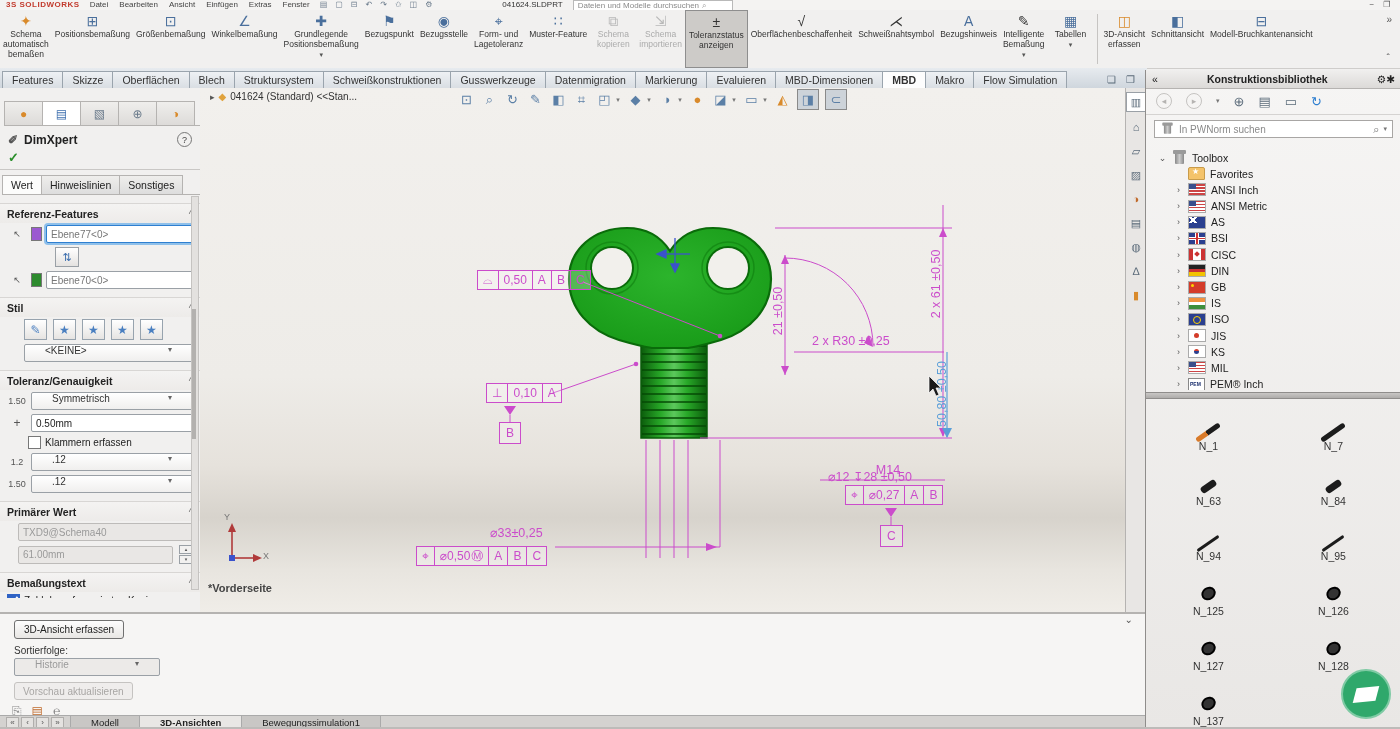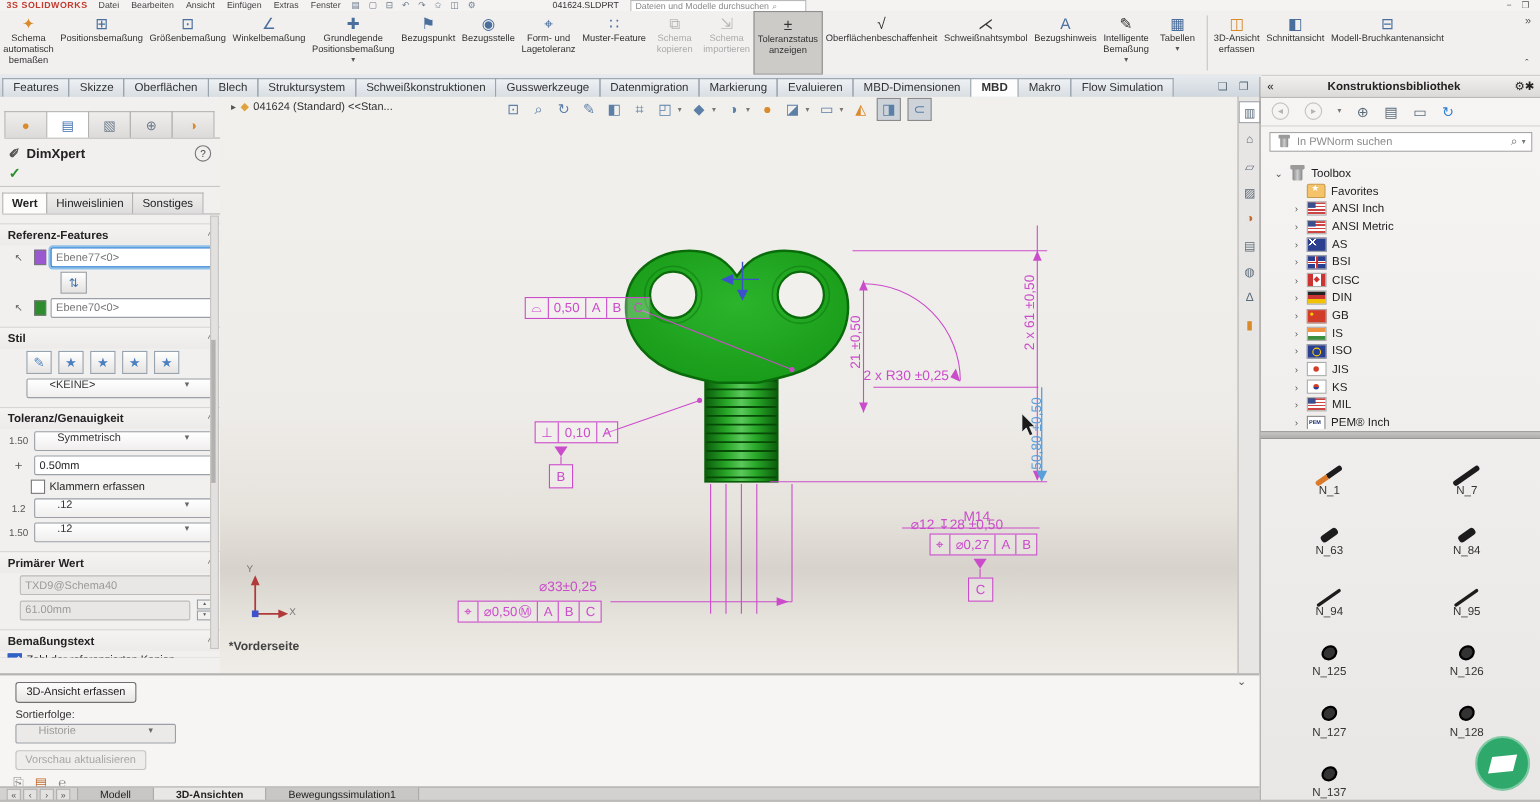--- a/index.html
+++ b/index.html
@@ -41,21 +41,21 @@
   .pm{position:absolute;left:0;top:0;width:200px;height:510px;background:#f1f0ef;border-right:1px solid #9e9c9a;border-bottom:2px solid #aaa;overflow:hidden}
   .pm-tabs{display:flex;margin:13px 0 0 4px;border-bottom:1px solid #b5b3b1}
   .pmt{width:37px;height:23px;border:1px solid #b5b3b1;border-bottom:none;background:linear-gradient(#efeeec,#dddbd9);display:flex;align-items:center;justify-content:center;font-size:12px;color:#6b7b8c;margin-right:-1px}
   .pmt.active{background:#fff}
   .pmt-or{color:#d98a2b}.pmt-bl{color:#3e6fae}
   .pm-head{display:flex;align-items:center;gap:6px;padding:6px 8px 2px;font-size:12px;font-weight:bold}
   .pm-help{margin-left:auto;width:13px;height:13px;border:1px solid #777;border-radius:50%;font-size:9px;font-weight:normal;display:flex;align-items:center;justify-content:center;color:#444}
   .pm-ok{padding:1px 8px 4px;color:#2a8f2a;font-size:13px;font-weight:bold;border-bottom:1px solid #c9c7c5}
   .pm-subtabs{display:flex;margin:5px 0 0 2px;border-bottom:1px solid #b5b3b1}
   .pst{padding:3px 8px;font-size:10.5px;border:1px solid #b5b3b1;border-bottom:none;background:linear-gradient(#efeeec,#ddd);margin-right:-1px}
-  .pst.active{background:#fcfcfb;font-weight:bold}
+  .pst.active{background:#fcfcfb;font-weight:normal}
   .sech{display:flex;justify-content:space-between;align-items:center;font-weight:bold;font-size:10.5px;padding:4px 7px 3px;border-top:1px solid #d8d6d4;background:linear-gradient(#f4f3f2,#edebe9);color:#222}
   .sech .car{font-weight:normal;color:#666;font-size:9px}
   .prow{display:flex;align-items:center;gap:4px;padding:2px 7px}
   .mico{width:20px;font-size:9px;color:#555;text-align:center;flex:none}
   .fld{flex:1;height:16px;border:1px solid #9aa0a6;background:#fff;display:flex;align-items:center;padding:0 4px;font-size:10px;border-radius:2px;color:#777;overflow:hidden;white-space:nowrap}
   .fld.sel{box-shadow:0 0 0 2px #8fc0ea;border-color:#2f7fd0}
   .fld.dis{background:#e9e7e5;color:#9a9a9a;border-color:#bdbbb9}
   .chip{width:9px;height:12px;flex:none;border:1px solid #777}
   .chip.purple{background:#9b59d0}.chip.green{background:#2e8b2e}
   .swapbtn{width:22px;height:18px;border:1px solid #9aa0a6;background:linear-gradient(#fff,#e4e2e0);display:flex;align-items:center;justify-content:center;font-size:11px;color:#3e6fae;margin-left:24px}
@@ -699,21 +699,21 @@
         <span class="c">C</span>
       </div>
       <div class="fcf abs" style="left:286px;top:295px">
         <span class="c">⊥</span>
         <span class="c">0,10</span>
         <span class="c">A</span>
       </div>
       <div class="dbox abs" style="left:299px;top:334px">B</div>
 
       <div class="dimtxt vrot abs" style="left:540px;top:216px;width:76px">21 ±0,50</div>
-      <div class="dimtxt abs" style="left:585px;top:246px">2 x R30 ±0,25</div>
+      <div class="dimtxt abs" style="left:612px;top:246px">2 x R30 ±0,25</div>
       <div class="dimtxt vrot abs" style="left:686px;top:189px;width:100px">2 x 61 ±0,50</div>
       <div class="dimtxt vrot bluedim abs" style="left:702px;top:299px;width:80px">50,80 ±0,50</div>
       <div class="dimtxt abs" style="left:628px;top:381px;width:120px;text-align:left">⌀12 ↧28 ±0,50</div>
       <div class="dimtxt abs" style="left:628px;top:375px;width:120px;text-align:center">M14</div>
       <div class="fcf abs" style="left:645px;top:397px">
         <span class="c">⌖</span>
         <span class="c">⌀0,27</span>
         <span class="c">A</span>
         <span class="c">B</span>
       </div>

